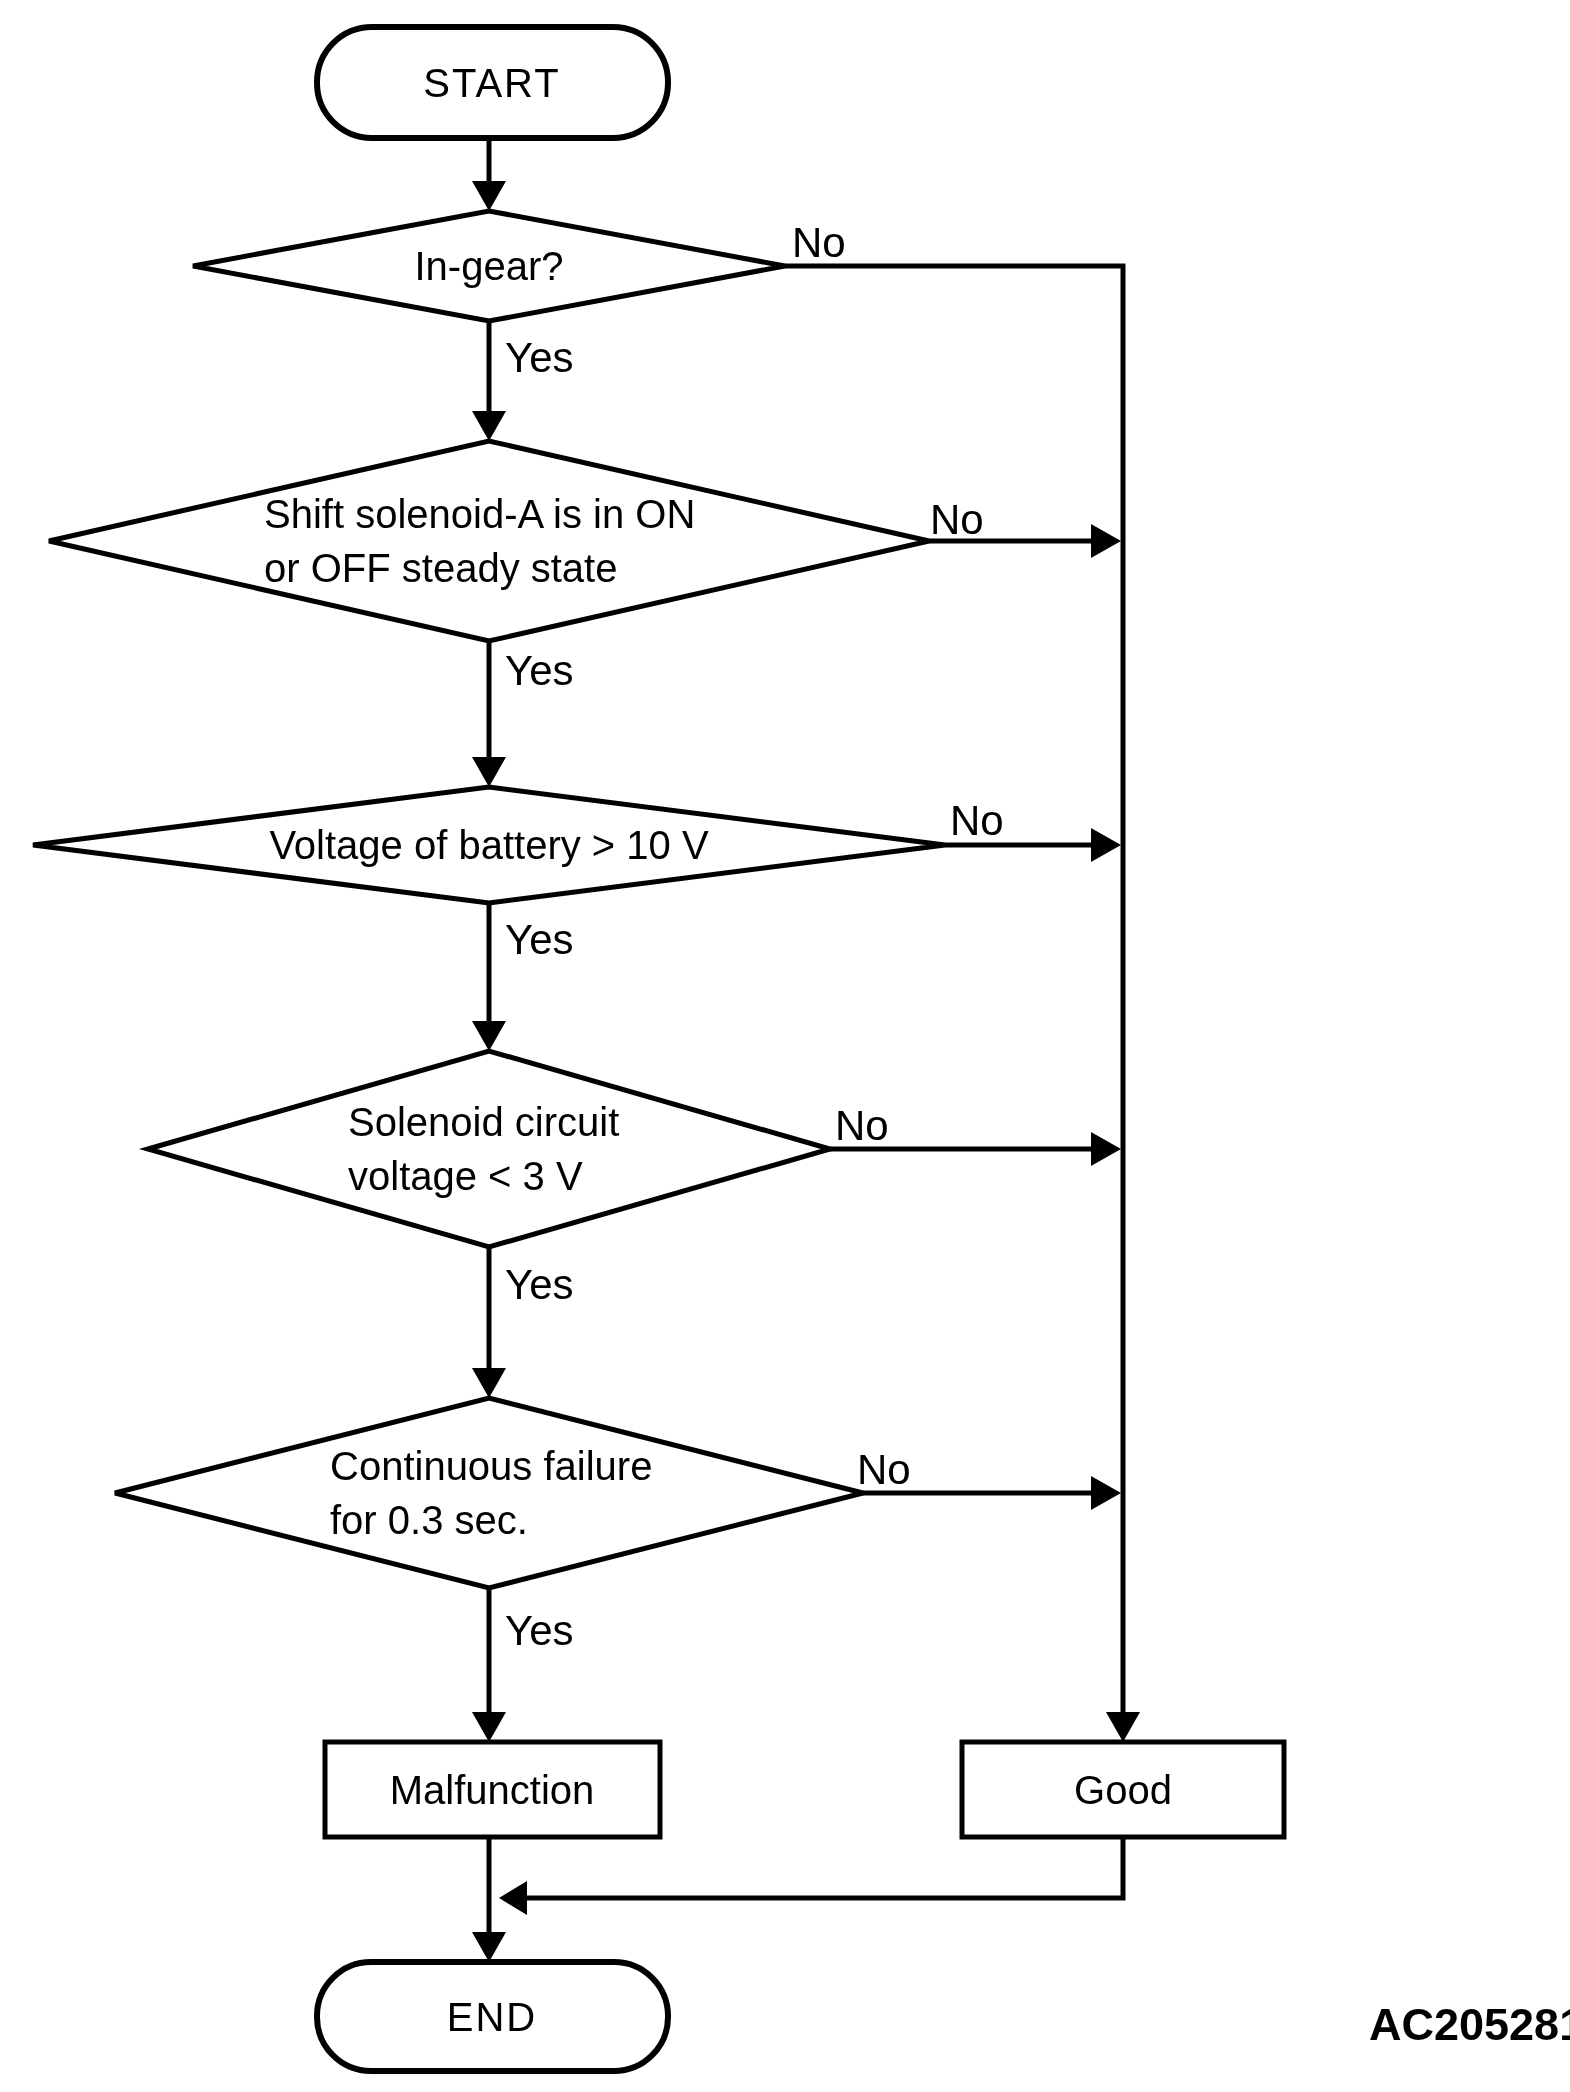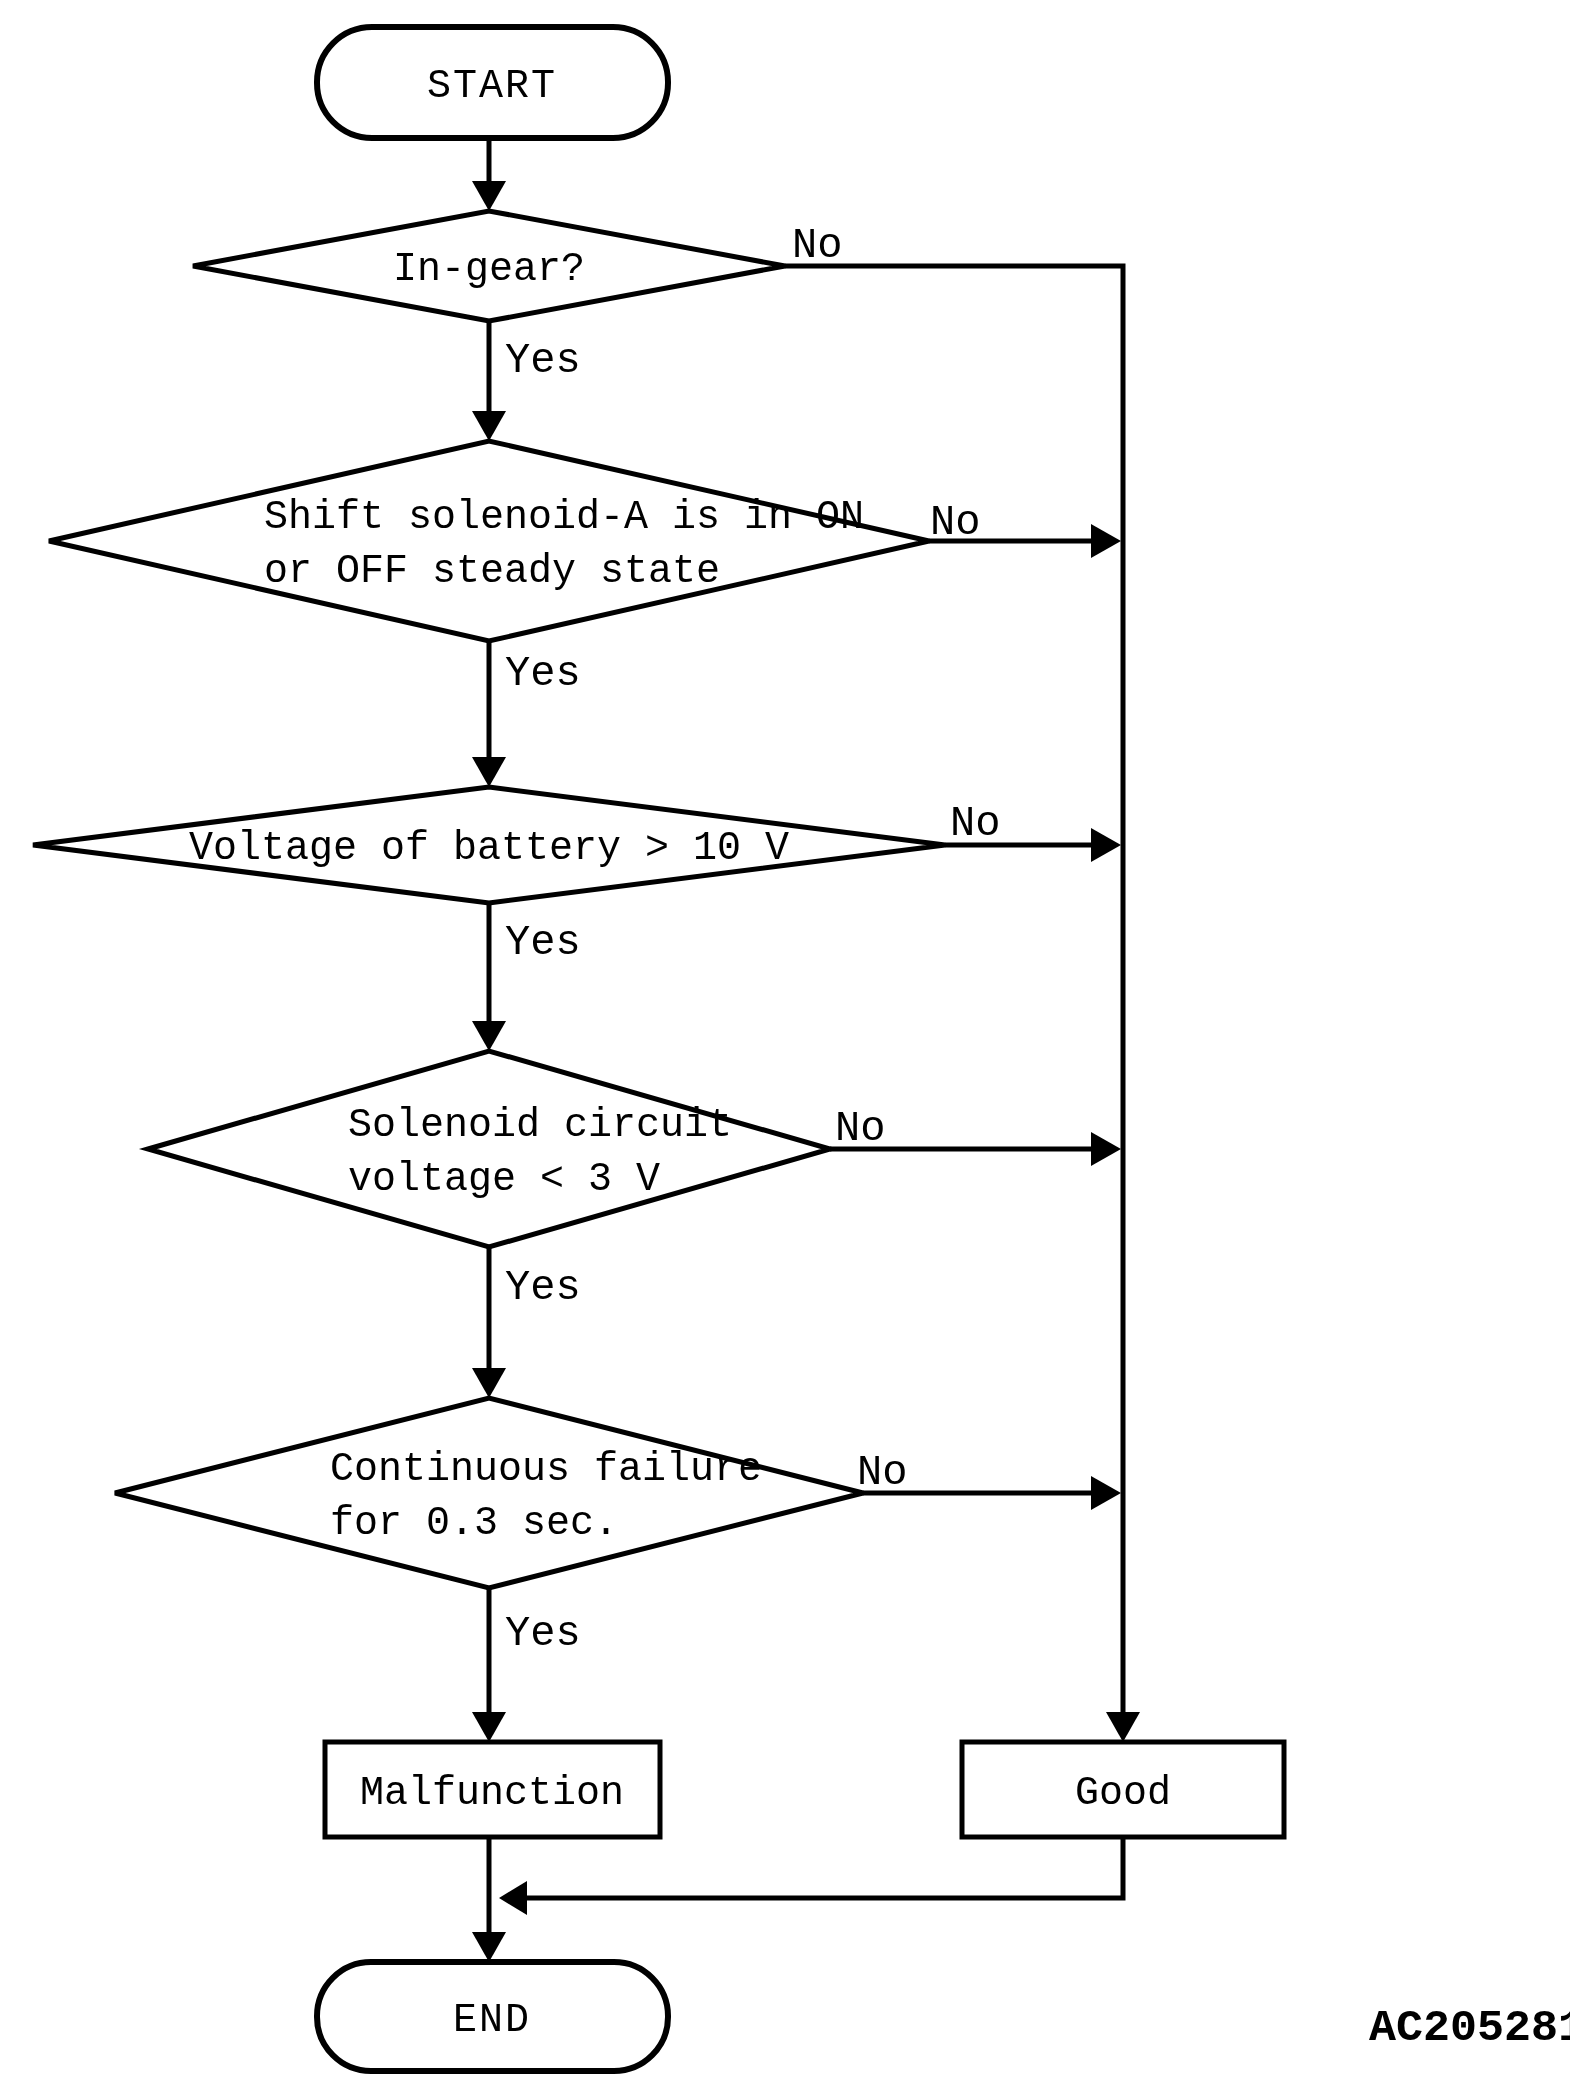--- a/index.html
+++ b/index.html
@@ -5,21 +5,21 @@
   html, body {
     margin: 0;
     padding: 0;
     background: #ffffff;
   }
   .page {
     position: relative;
     width: 1570px;
     height: 2092px;
     background: #ffffff;
-    font-family: Liberation Mono, monospace;
+    font-family: Liberation Sans, sans-serif;
   }
   svg { display: block; }
   .shape {
     fill: #ffffff;
     stroke: #000000;
     stroke-width: 5;
     stroke-linejoin: miter;
   }
   .pill {
     fill: #ffffff;

